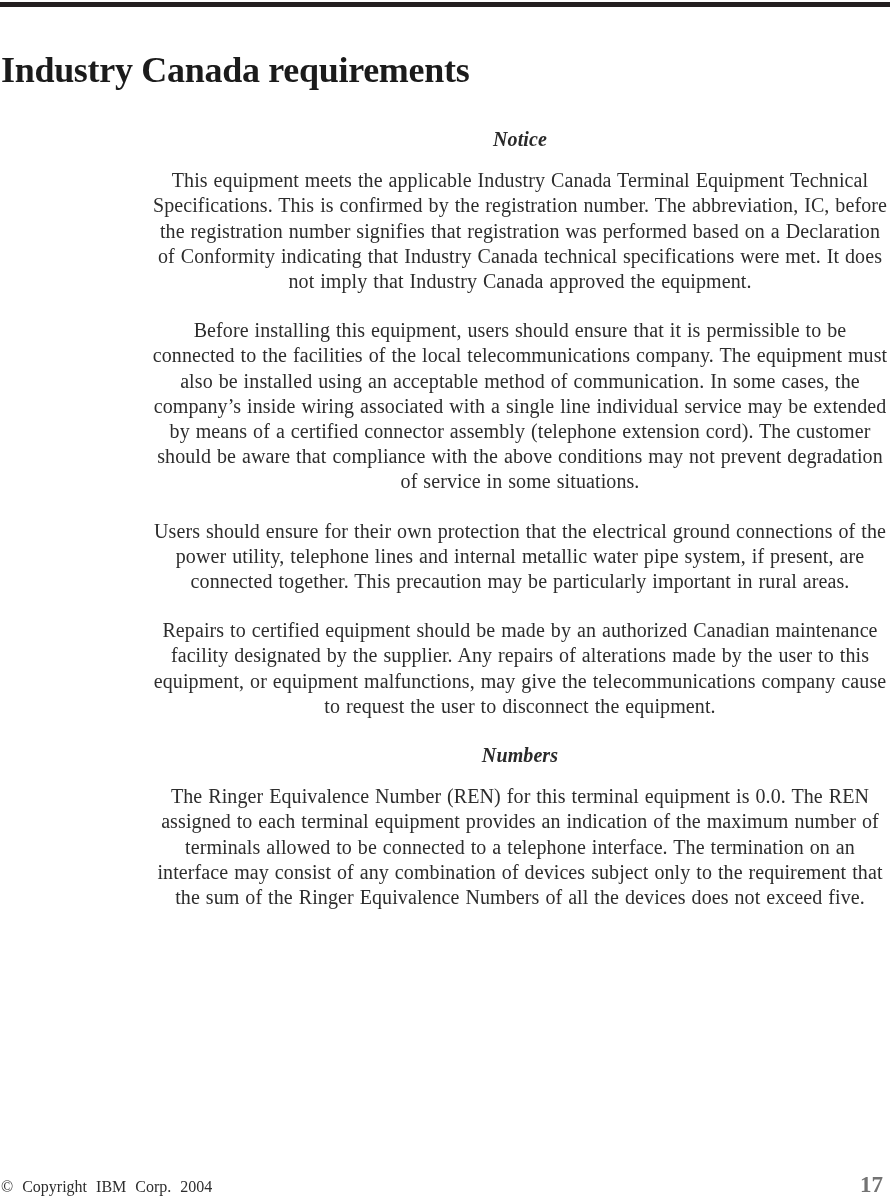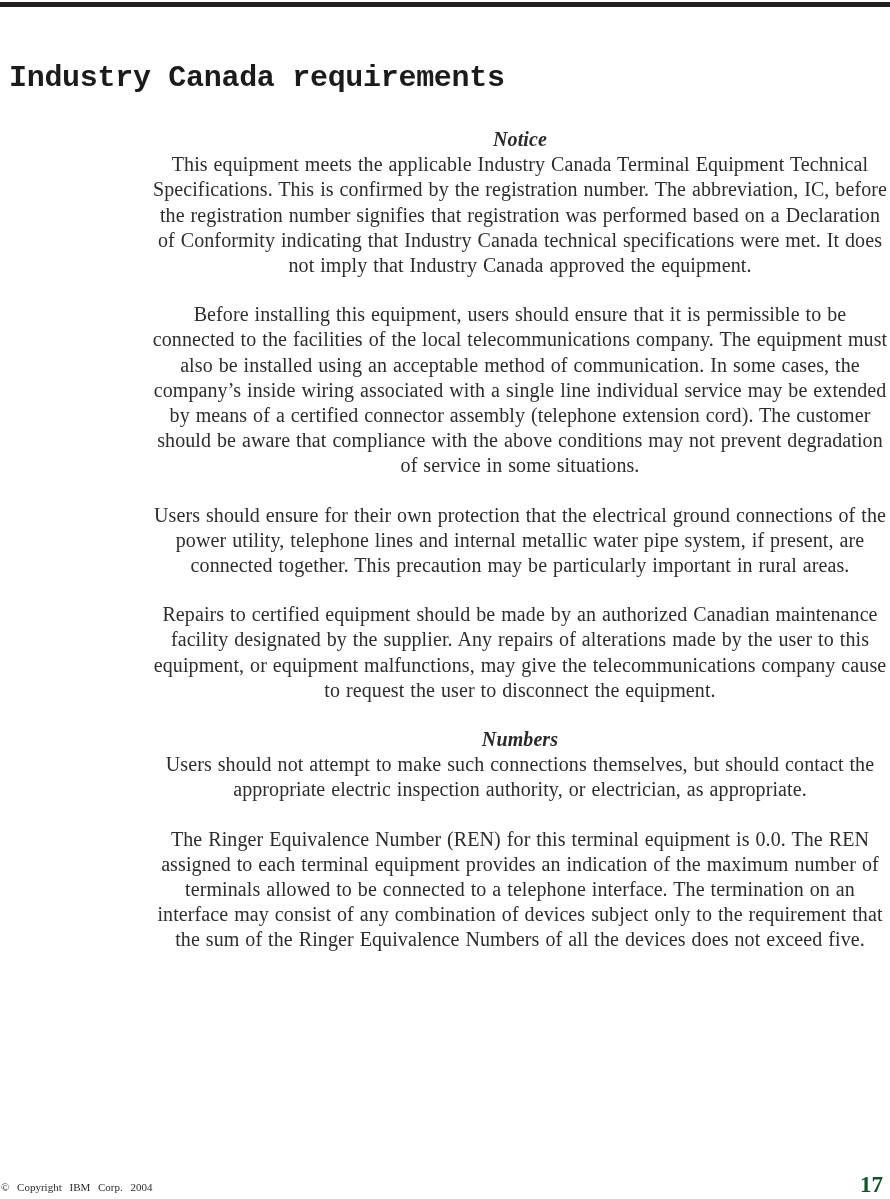--- a/index.html
+++ b/index.html
@@ -20,69 +20,69 @@
     left: 0;
     top: 2px;
     width: 890px;
     height: 5px;
     background: #231f20;
   }
   .page-title {
     position: absolute;
     left: 1px;
     top: 50px;
-    margin: 8px;
-    font-family: Liberation Mono, monospace;
+    margin: 0;
+    font-family: Liberation Serif, serif;
     font-weight: 700;
-    font-size: 30px;
+    font-size: 36px;
     line-height: 40px;
     letter-spacing: -0.3px;
     color: #1b1b1b;
     white-space: nowrap;
   }
   .body-block {
     position: absolute;
     left: 150px;
     top: 127px;
     width: 740px;
     color: #2d2d2d;
     font-size: 20px;
     line-height: 25.2px;
     letter-spacing: 0.1px;
     word-spacing: 0.8px;
     text-align: center;
   }
   .body-block p {
-    margin: 0 0 24px 0;
+    margin: 16px 0 24px 0;
   }
   .run-in-label {
     font-weight: 700;
     font-style: italic;
     color: #2a2a2a;
   }
   .footer-copyright {
     position: absolute;
     left: 1px;
     top: 1176px;
     font-family: "Liberation Serif", serif;
-    font-size: 11px;
+    font-size: 16px;
     line-height: 22px;
     word-spacing: 5px;
     color: #2d2d2d;
     white-space: nowrap;
   }
   .footer-pagenum {
     position: absolute;
     right: 7px;
     top: 1172px;
     font-family: "Liberation Serif", serif;
     font-weight: 700;
     font-size: 23px;
     line-height: 26px;
-    color: #14532d;
+    color: #737373;
   }
 </style>
 </head>
 <body>
 
 <div class="page">
 
   <div class="top-rule"></div>
 
   <h1 class="page-title">Industry Canada requirements</h1>
@@ -95,21 +95,20 @@
     </section>
 
     <p>Before installing this equipment, users should ensure that it is permissible to be connected to the facilities of the local telecommunications company. The equipment must also be installed using an acceptable method of communication. In some cases, the company’s inside wiring associated with a single line individual service may be extended by means of a certified connector assembly (telephone extension cord). The customer should be aware that compliance with the above conditions may not prevent degradation of service in some situations.</p>
 
     <p>Users should ensure for their own protection that the electrical ground connections of the power utility, telephone lines and internal metallic water pipe system, if present, are connected together. This precaution may be particularly important in rural areas.</p>
 
     <p>Repairs to certified equipment should be made by an authorized Canadian maintenance facility designated by the supplier. Any repairs of alterations made by the user to this equipment, or equipment malfunctions, may give the telecommunications company cause to request the user to disconnect the equipment.</p>
 
     <section>
       <div class="run-in-label">Numbers</div>
-      <p>Users should not attempt to make such connections themselves, but should contact the appropriate electric inspection authority, or electrician, as appropriate.</p>
     </section>
 
     <p>The Ringer Equivalence Number (REN) for this terminal equipment is 0.0. The REN assigned to each terminal equipment provides an indication of the maximum number of terminals allowed to be connected to a telephone interface. The termination on an interface may consist of any combination of devices subject only to the requirement that the sum of the Ringer Equivalence Numbers of all the devices does not exceed five.</p>
 
   </main>
 
   <div class="footer-copyright">© Copyright IBM Corp. 2004</div>
 
   <div class="footer-pagenum">17</div>
 

